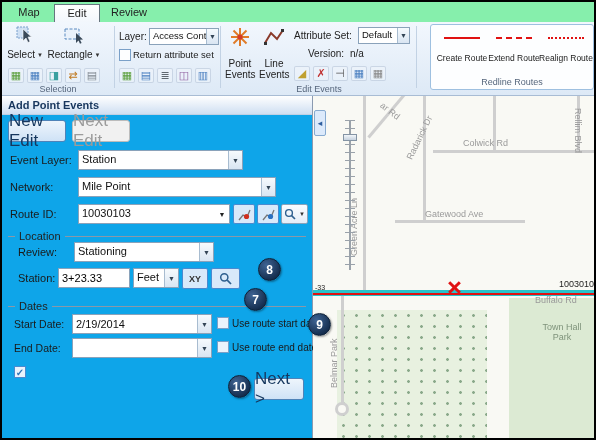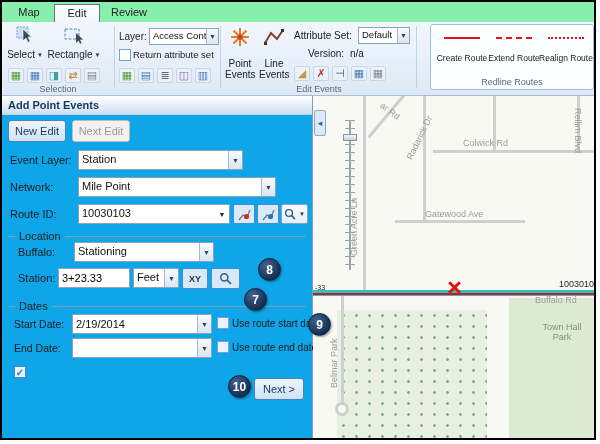--- a/index.html
+++ b/index.html
@@ -26,21 +26,21 @@
 
 .dd{position:absolute;display:flex;align-items:stretch;background:#fff;border:1px solid #8aa2ba;height:20px}
 .dd .val{flex:1;font-size:11px;padding:2px 3px;white-space:nowrap;overflow:hidden;color:#111;border:none;outline:none;min-width:0;background:#fff;font-family:"Liberation Sans",sans-serif}
 .dd .arw{width:14px;display:flex;align-items:center;justify-content:center;font-size:7px;color:#345;background:linear-gradient(#f6fafd,#d9e5f2);border-left:1px solid #a8bcd0;flex:0 0 14px}
 .dd .arw.plain{background:none;border-left:none;color:#222}
 .dd.small{height:17px}.dd.small .val{font-size:9.5px;padding:1px 3px}.dd.small .arw{flex:0 0 12px;width:12px}
 .cb{position:absolute;width:12px;height:12px;border:1px solid #7aa0c8;background:#fdfeff}
 .cb.checked{display:flex;align-items:center;justify-content:center;color:#2e75b6;font-size:10px;font-weight:bold}
 .cb.checked::after{content:"✓"}
 .flabel{position:absolute;font-size:11px;color:#1a1a1a;white-space:nowrap}
-.btn{position:absolute;display:flex;align-items:center;justify-content:center;font-size:11px;border-radius:3px;cursor:default}
+.btn{position:absolute;display:flex;align-items:center;justify-content:center;font-size:17px;border-radius:3px;cursor:default}
 .btn.primary{background:linear-gradient(#eef5fc,#cfe2f6);border:1px solid #4f83b8;color:#16375e}
 .btn.disabled{background:#f1f1f1;border:1px solid #bcbcbc;color:#9b9b9b}
 .sqbtn{position:absolute;display:flex;align-items:center;justify-content:center;gap:1px;background:linear-gradient(#fafcff,#e4edf8);border:1px solid #8aa2ba;border-radius:2px}
 .sqbtn.hl{background:#d8e9fa;border:1px solid #4a8ad0}
 .ghdr{position:absolute;display:flex;align-items:center;gap:4px}
 .ghdr .gl{height:1px;background:#8a98a8}
 .ghdr .gt{font-size:11px;color:#222}
 
 .panel{position:absolute;left:0;top:94px;width:311px;height:346px;background:#0ea5e9;border-right:1px solid #8a9ab0}
 .panel-header{position:absolute;left:0;top:0;width:100%;height:19px;background:linear-gradient(#ffffff,#cfdff2);font-size:11px;font-weight:bold;color:#17365d;padding:3px 6px;border-bottom:1px solid #c0d0e4}
@@ -232,21 +232,21 @@
         </svg>
       <span class="caret">▼</span>
     </div>
 
     <div class="ghdr" style="left:6px;top:134px;width:298px">
       <span class="gl" style="width:7px"></span>
       <span class="gt">Location</span>
       <span class="gl" style="flex:1"></span>
     </div>
 
-    <span class="flabel" style="left:16px;top:150px">Buffalo:</span>
+    <span class="flabel" style="left:16px;top:150px">Review:</span>
     <div class="dd" style="left:72px;top:146px;width:140px">
       <span class="val">Stationing</span>
       <span class="arw">▼</span>
     </div>
 
     <span class="flabel" style="left:16px;top:176px">Station:</span>
     <input class="val" style="position: absolute; left: 56px; top: 172px; width: 72px; height: 20px; border: 1px solid rgb(138, 162, 186); font-size: 11px; padding: 2px 3px;" value="3+23.33">
     <div class="dd" style="left:131px;top:172px;width:46px">
       <span class="val">Feet</span>
       <span class="arw">▼</span>

